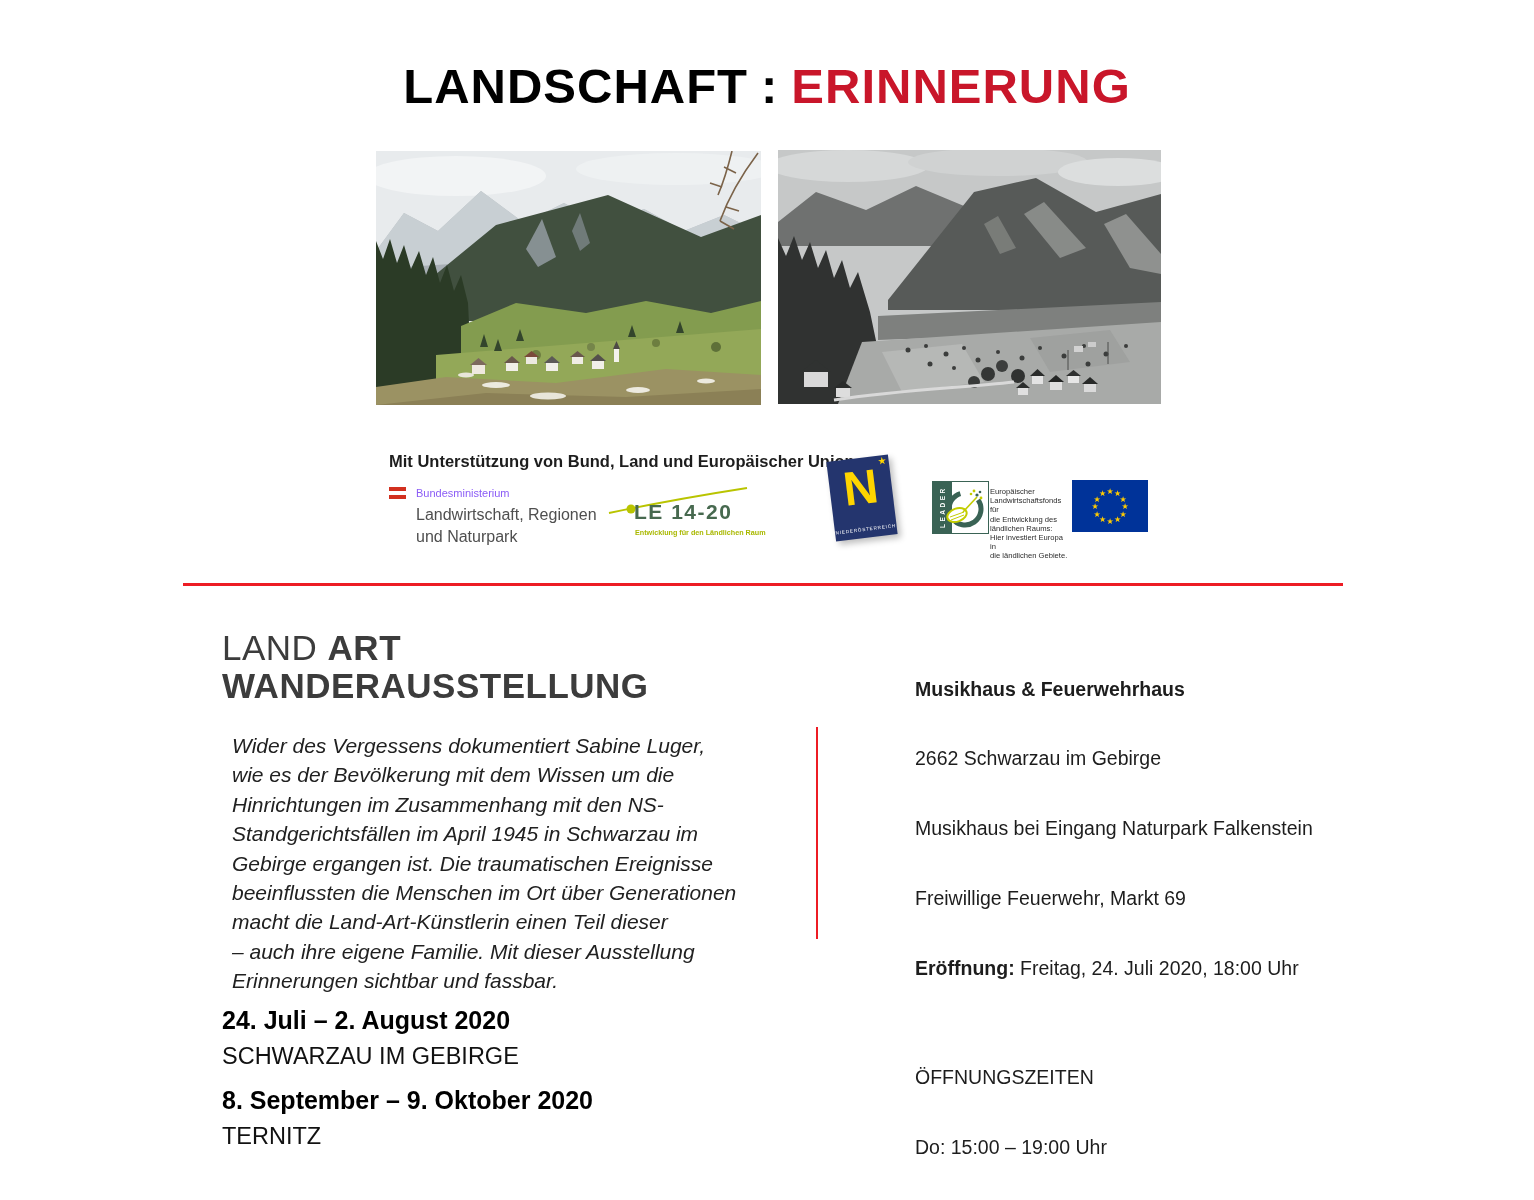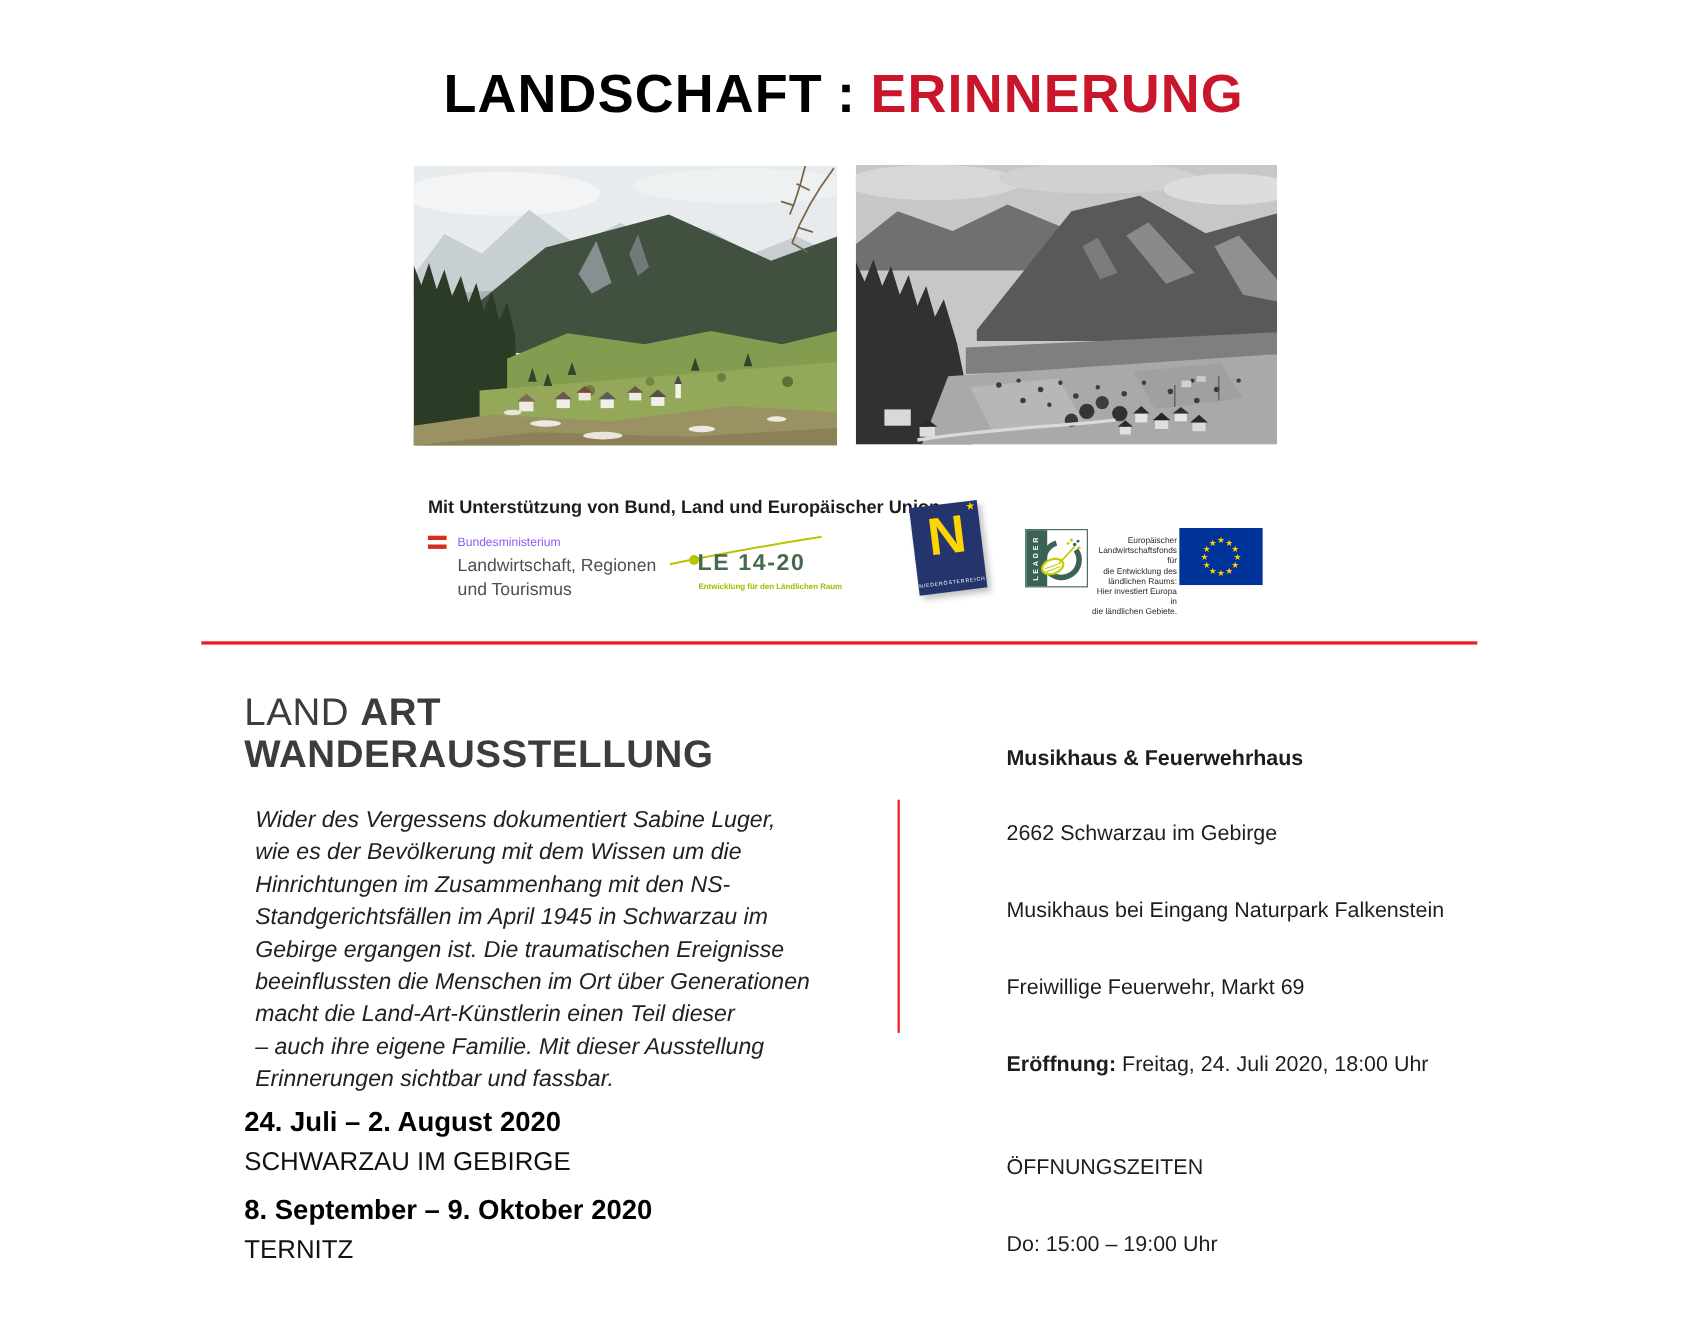--- a/index.html
+++ b/index.html
@@ -45,21 +45,21 @@
 
   .leader-logo{position:absolute;left:932px;top:481px;width:57px;height:53px;background:#fff;
                border:1px solid #3a6355;box-sizing:border-box;}
   .leader-band{position:absolute;left:0;top:0;width:19px;height:100%;background:#3a6355;}
   .leader-text{position:absolute;left:0;top:0;width:19px;height:100%;
                writing-mode:vertical-rl;transform:rotate(180deg);
                color:#fff;font-size:6.5px;font-weight:700;letter-spacing:2.5px;
                text-align:center;line-height:19px;}
   .leader-logo svg{position:absolute;left:0;top:0;}
 
-  .eu-fund-text{position:absolute;left:990px;top:487px;width:80px;text-align:right;
+  .eu-fund-text{position:absolute;left:990px;top:487px;width:80px;
                 font-size:7.6px;line-height:9.2px;color:#2b2b2b;}
   .eu-flag{position:absolute;left:1072px;top:480px;width:76px;height:52px;}
 
   
   .rule-h{position:absolute;left:183px;top:583px;width:1160px;height:3px;background:#ed1c24;}
   .rule-v{position:absolute;left:816px;top:727px;width:2px;height:212px;background:#ed1c24;}
 
   
   .headline{position:absolute;left:222px;top:629px;font-size:35px;line-height:38px;
             color:#3c3c3c;letter-spacing:0.5px;white-space:pre;}
@@ -70,21 +70,21 @@
   .dates{position:absolute;left:222px;top:1002px;}
   .date-range{font-size:25px;font-weight:800;color:#000;line-height:36px;}
   .date-place{font-size:23.5px;font-weight:400;color:#111;line-height:36px;}
   .date-group2{margin-top:8px;}
 
   
   .right-col{position:absolute;left:915px;top:631px;width:440px;
              font-size:19.5px;line-height:23.3px;color:#1d1d1d;white-space:pre-wrap;}
   .venue-name{font-weight:800;}
   .bold{font-weight:800;}
-  .hours-heading{margin-top:0;}
+  .hours-heading{margin-top:16px;}
   .right-col .line{min-height:23.3px;}
 </style>
 </head>
 <body>
 
 <div class="poster">
 
   <div class="title"><span class="t-black">LANDSCHAFT</span><span class="t-sep">:</span><span class="t-red">ERINNERUNG</span></div>
 
   <div class="photo photo-left">
@@ -196,21 +196,21 @@
 
   <div class="ministry">
     <div class="bm-flag">
       <div class="s1"></div>
         <div class="s2"></div>
         <div class="s3"></div>
     </div>
     <div class="m-lines">
       <div class="m1">Bundesministerium</div>
       <div class="m2">Landwirtschaft, Regionen</div>
-      <div class="m3">und Tourismus</div>
+      <div class="m3">und Naturpark</div>
     </div>
   </div>
 
   <div class="le-logo">
     <svg width="142" height="56" viewBox="0 0 142 56">
       <path d="M2,30 C40,22 95,12 140,5" stroke="#b9c400" stroke-width="1.8" fill="none"></path>
       <circle cx="24" cy="26" r="4.5" fill="#b9c400"></circle>
     </svg>
     <div class="le-name">LE 14-20</div>
     <div class="le-tagline">Entwicklung für den Ländlichen Raum</div>

